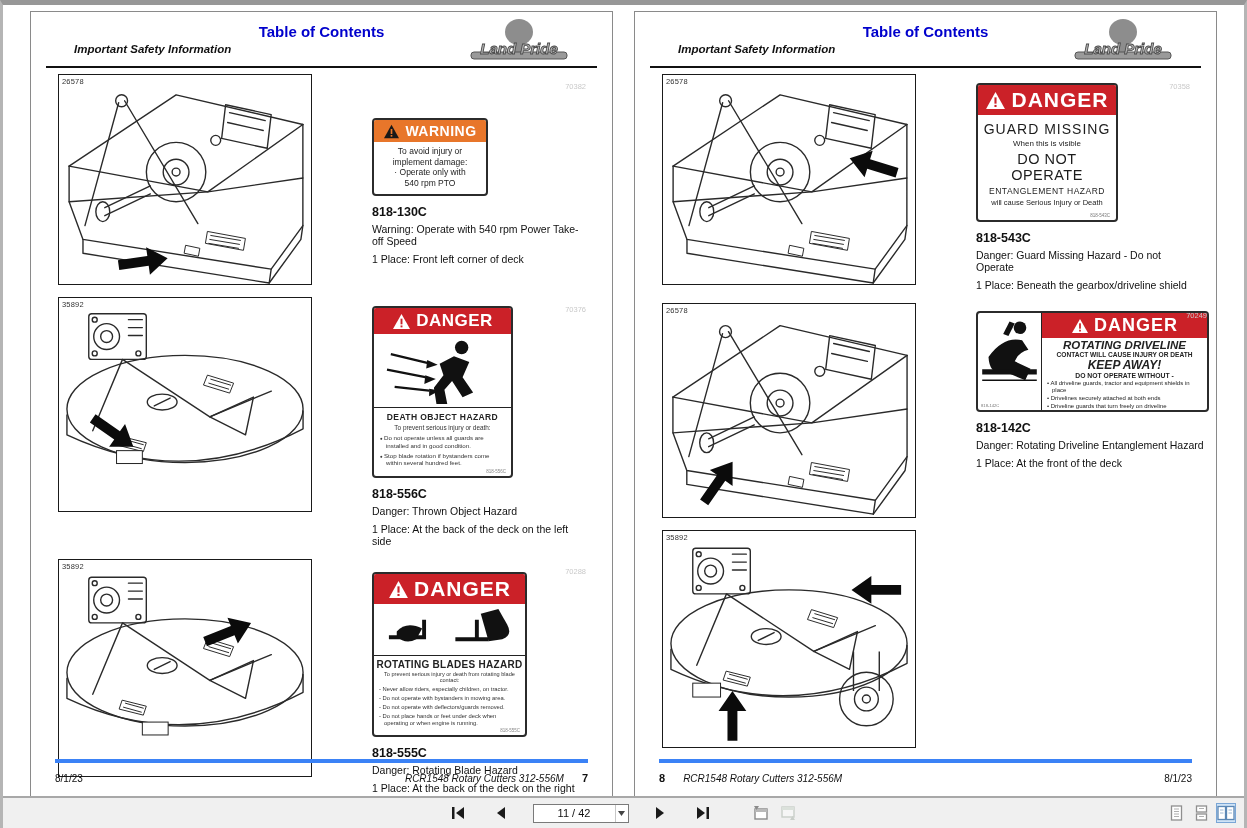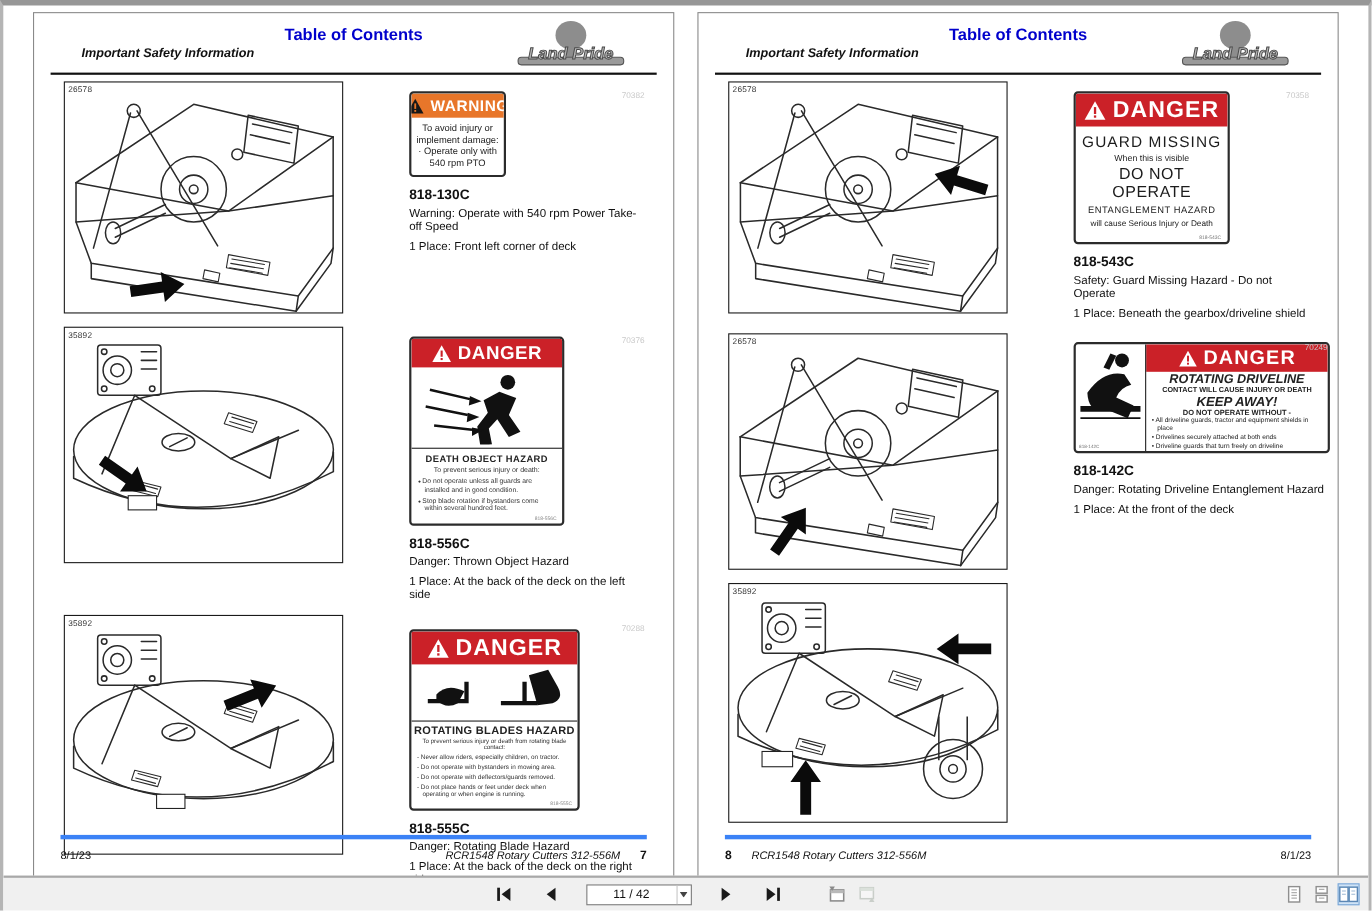--- a/index.html
+++ b/index.html
@@ -29,21 +29,21 @@
   .desc { font-size:10.5px; color:#111; margin-top:4px; }
   .place { font-size:10.5px; color:#111; margin-top:6px; }
 
   
   .decal { background:#fff; border:2px solid #2b2b2b; border-radius:4px; overflow:hidden; }
   .dz-head { display:flex; align-items:center; justify-content:center; gap:5px; background:#cb2128; padding:3px 4px; }
   .dz-head svg { flex:none; }
   .dz-word { color:#fff; font-weight:bold; letter-spacing:.5px; }
 
   
-  .d-warn { width:88px; }
+  .d-warn { width:116px;margin-top:35px; }
   .d-warn .dz-head { background:#e8762a; }
   .d-warn .dz-word { font-size:14px; }
   .d-warn .body { padding:4px 3px 5px; font-size:8.5px; line-height:1.25; color:#222; text-align:center; }
 
   
   .d-556 { width:141px; }
   .d-556 .dz-word { font-size:17px; }
   .d-556 .picto { border-bottom:1.5px solid #222; padding:3px 6px; height:74px; }
   .d-556 .hz { text-align:center; font-size:8.5px; font-weight:bold; letter-spacing:.4px; padding-top:4px; color:#222;}
   .d-556 .intro { text-align:center; font-size:6.4px; color:#333; padding:2px 4px 1px; }
@@ -348,21 +348,21 @@
             <div class="body">
               <div class="l1">GUARD MISSING</div>
               <div class="l2">When this is visible</div>
               <div class="l3">DO NOT OPERATE</div>
               <div class="l4">ENTANGLEMENT HAZARD</div>
               <div class="l5">will cause Serious Injury or Death</div>
             </div>
             <div class="tiny">818-543C</div>
           </div>
           <div class="code">818-543C</div>
-          <div class="desc">Safety: Guard Missing Hazard - Do not Operate</div>
+          <div class="desc">Danger: Guard Missing Hazard - Do not Operate</div>
           <div class="place">1 Place: Beneath the gearbox/driveline shield</div>
         </div>
       </div>
 
       <div class="row">
         <div class="fig h2">
           <span class="fig-id">26578</span>
           <svg class="art" viewBox="0 0 254 211">
             <use href="#deckA"></use>
             <use href="#arrow" fill="#0b0b0b" transform="translate(30,190) rotate(-55)"></use>

